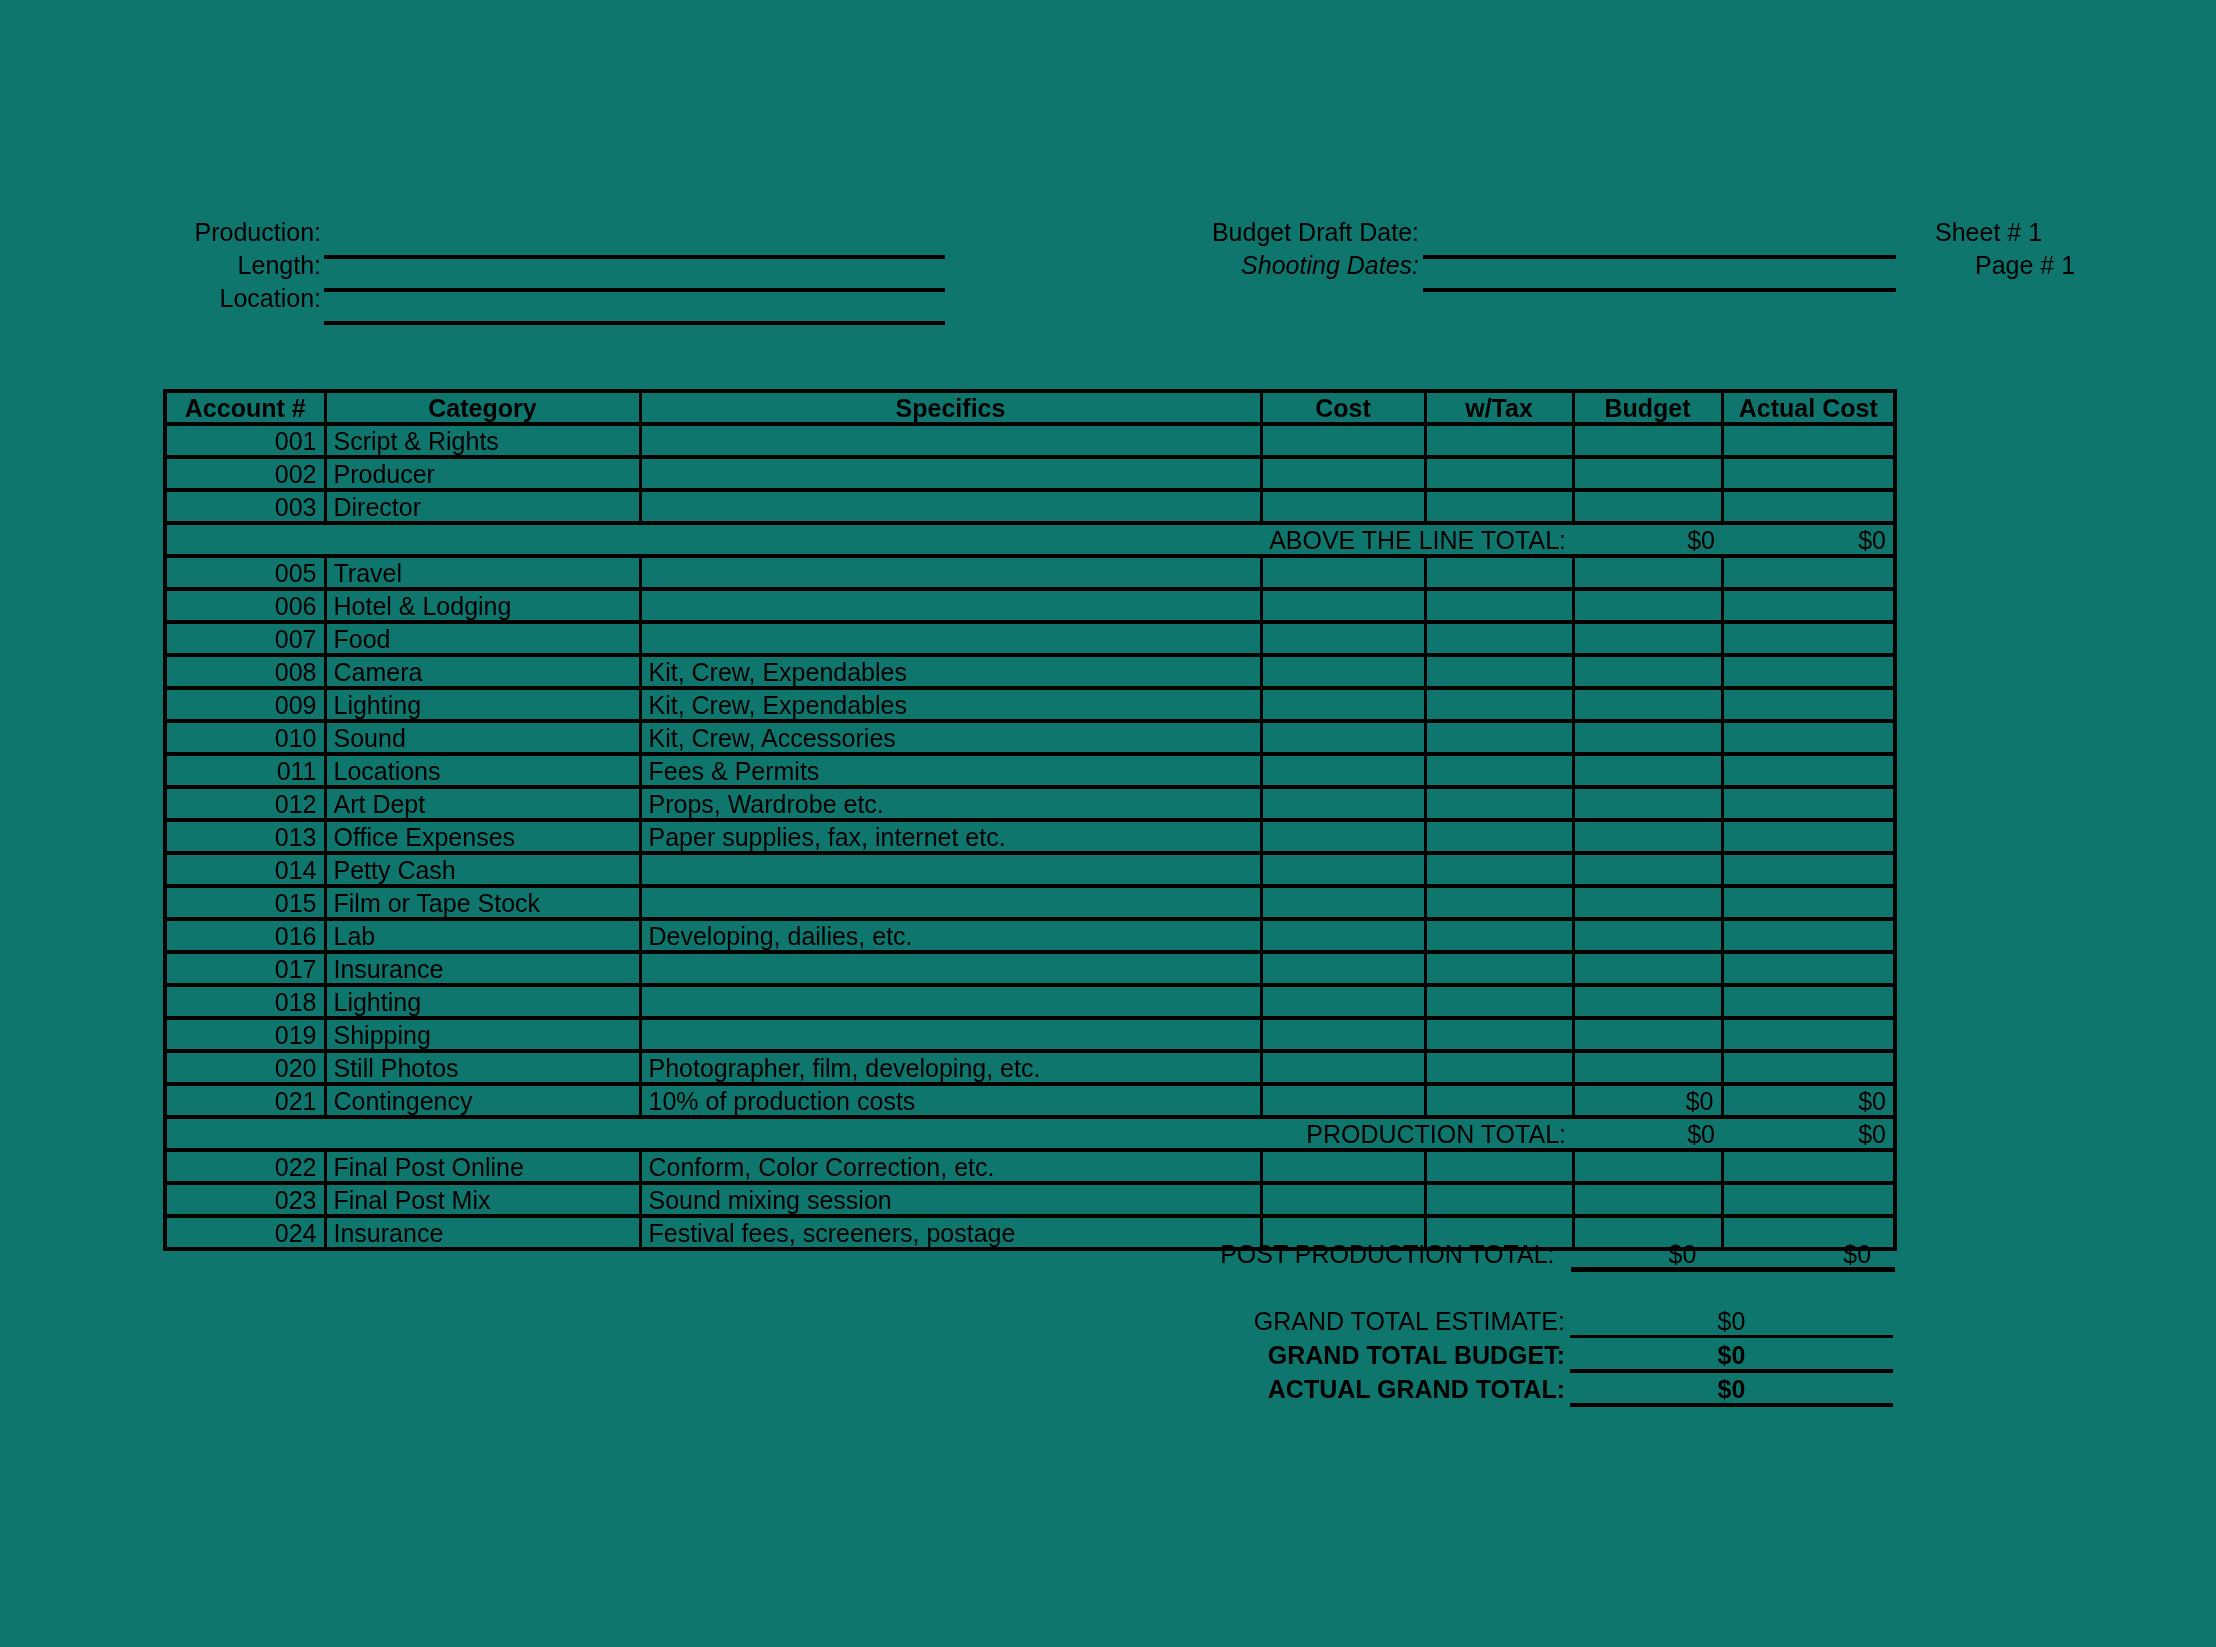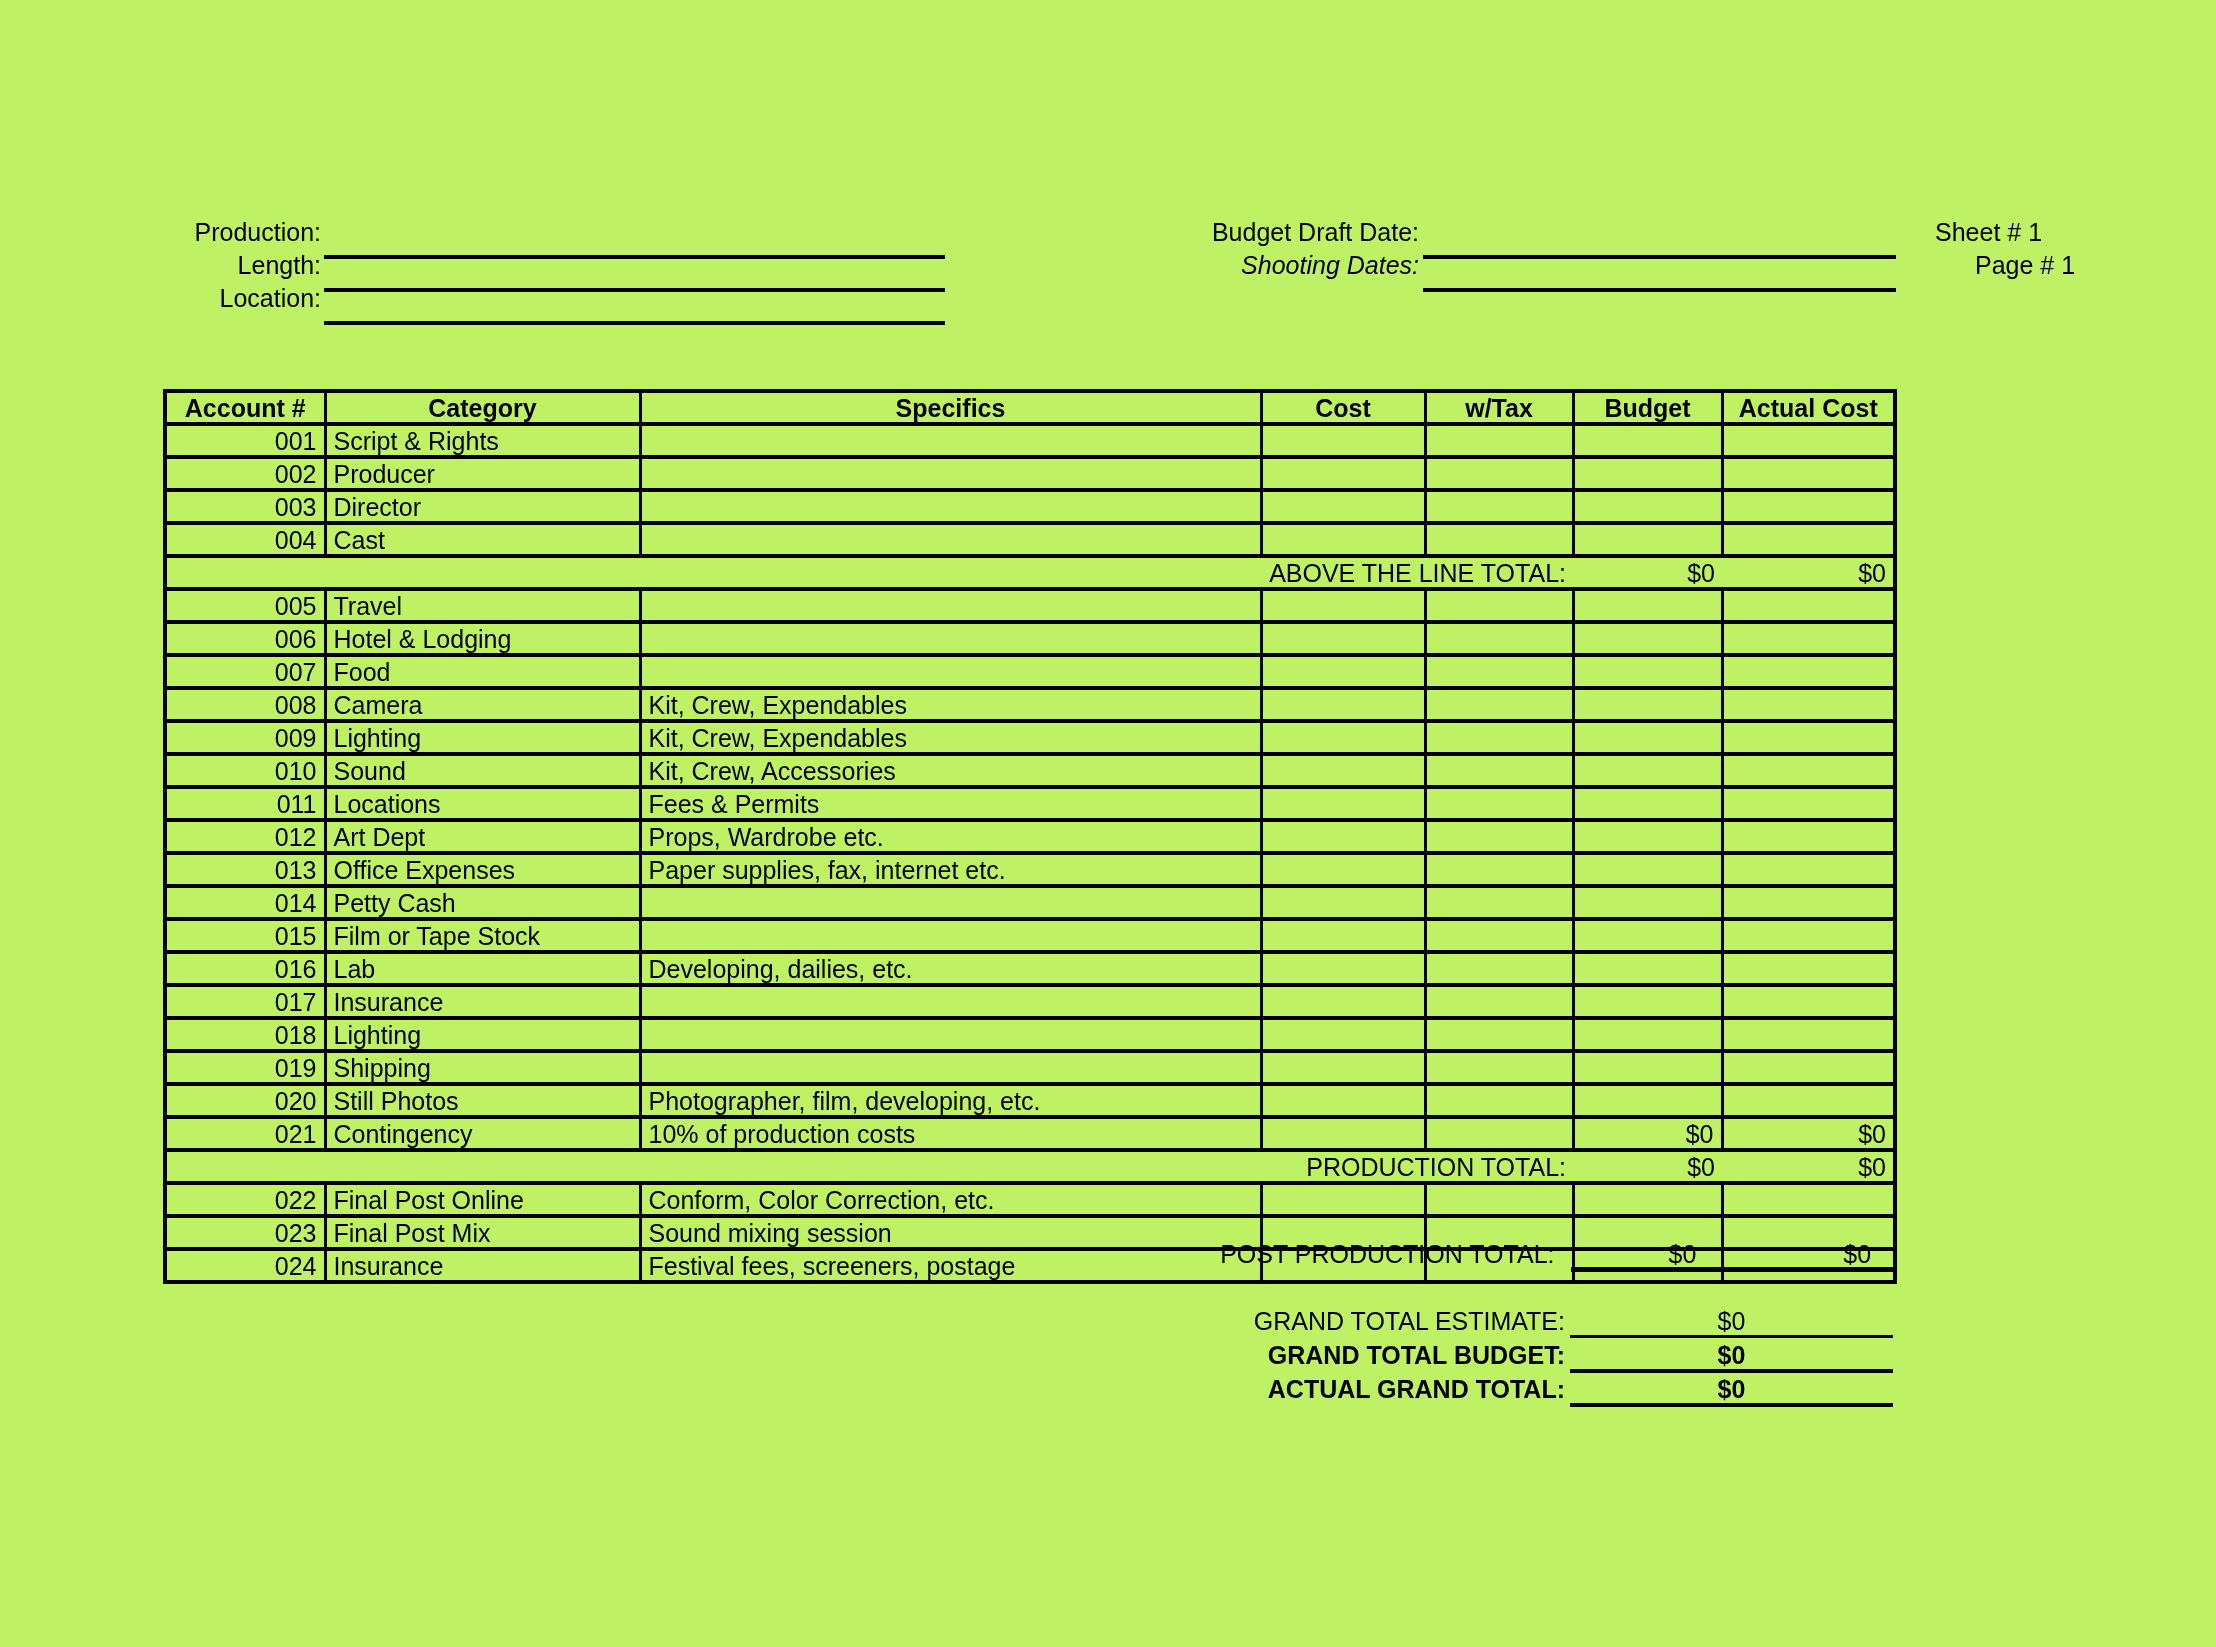--- a/index.html
+++ b/index.html
@@ -1,20 +1,20 @@
 <!DOCTYPE html>
 <html style="font-size:14px"><head>
 <meta charset="utf-8">
 <style>
   html, body { margin: 0; padding: 0; background: #e8e8e8; }
   .page {
     position: relative;
     width: 2217px;
     height: 1647px;
-    background: #bef264;
+    background: #0f766e;
     font-family: "Liberation Sans", sans-serif;
     font-size: 25px;
     line-height: 28px;
     color: #000000;
     overflow: hidden;
   }
 
   
   .lbl { position: absolute; width: 461px; text-align: right; white-space: nowrap; }
   .fill-line { position: absolute; height: 4.4px; background: #000; }
@@ -151,29 +151,20 @@
         </tr>
         <tr>
           <td class="num">003</td>
           <td class="txt">Director</td>
           <td class="txt"></td>
           <td class="money"></td>
           <td class="money"></td>
           <td class="money"></td>
           <td class="money"></td>
         </tr>
-        <tr>
-          <td class="num">004</td>
-          <td class="txt">Cast</td>
-          <td class="txt"></td>
-          <td class="money"></td>
-          <td class="money"></td>
-          <td class="money"></td>
-          <td class="money"></td>
-        </tr>
         <tr class="total-row">
           <td colspan="5" class="total-label">ABOVE THE LINE TOTAL:</td>
           <td class="money">$0</td>
           <td class="money">$0</td>
         </tr>
         <tr>
           <td class="num">005</td>
           <td class="txt">Travel</td>
           <td class="txt"></td>
           <td class="money"></td>

